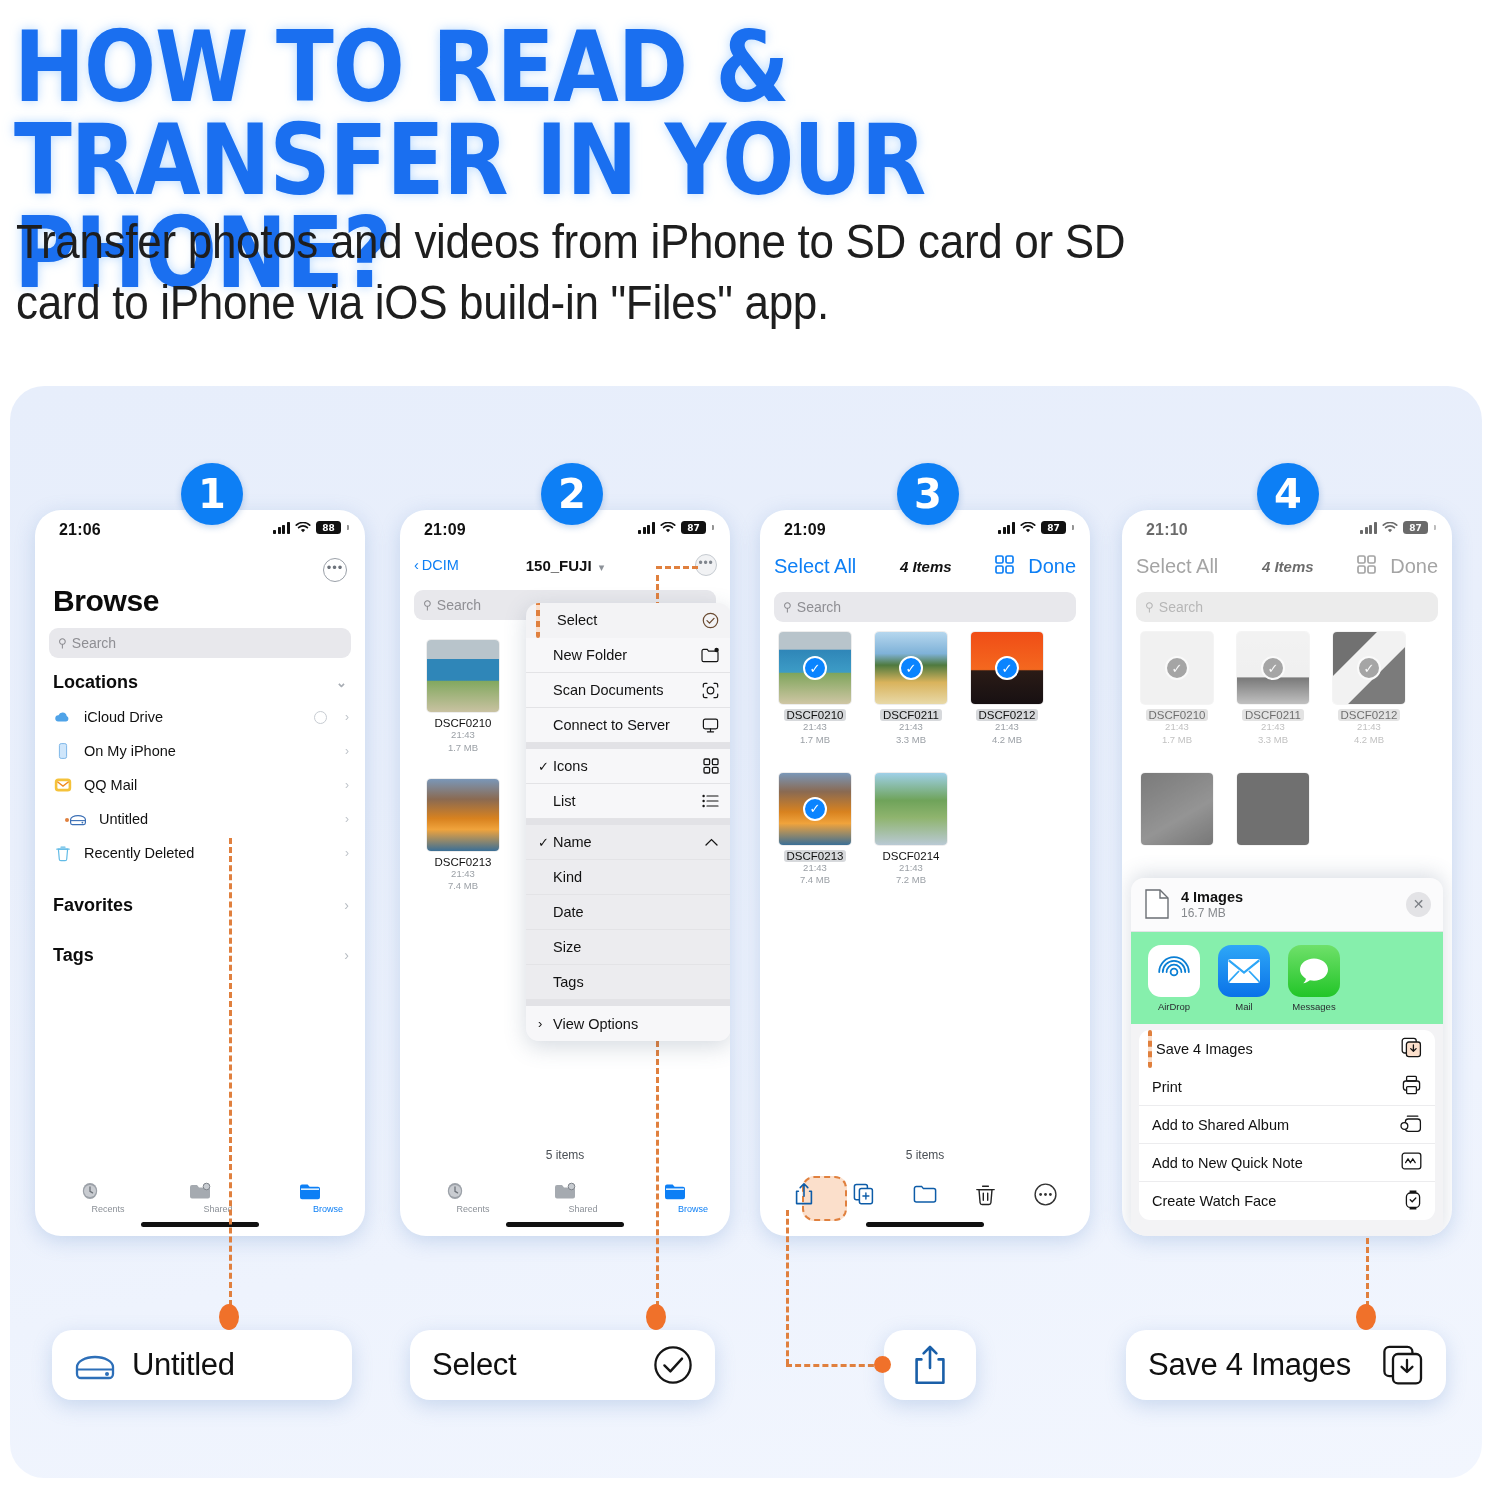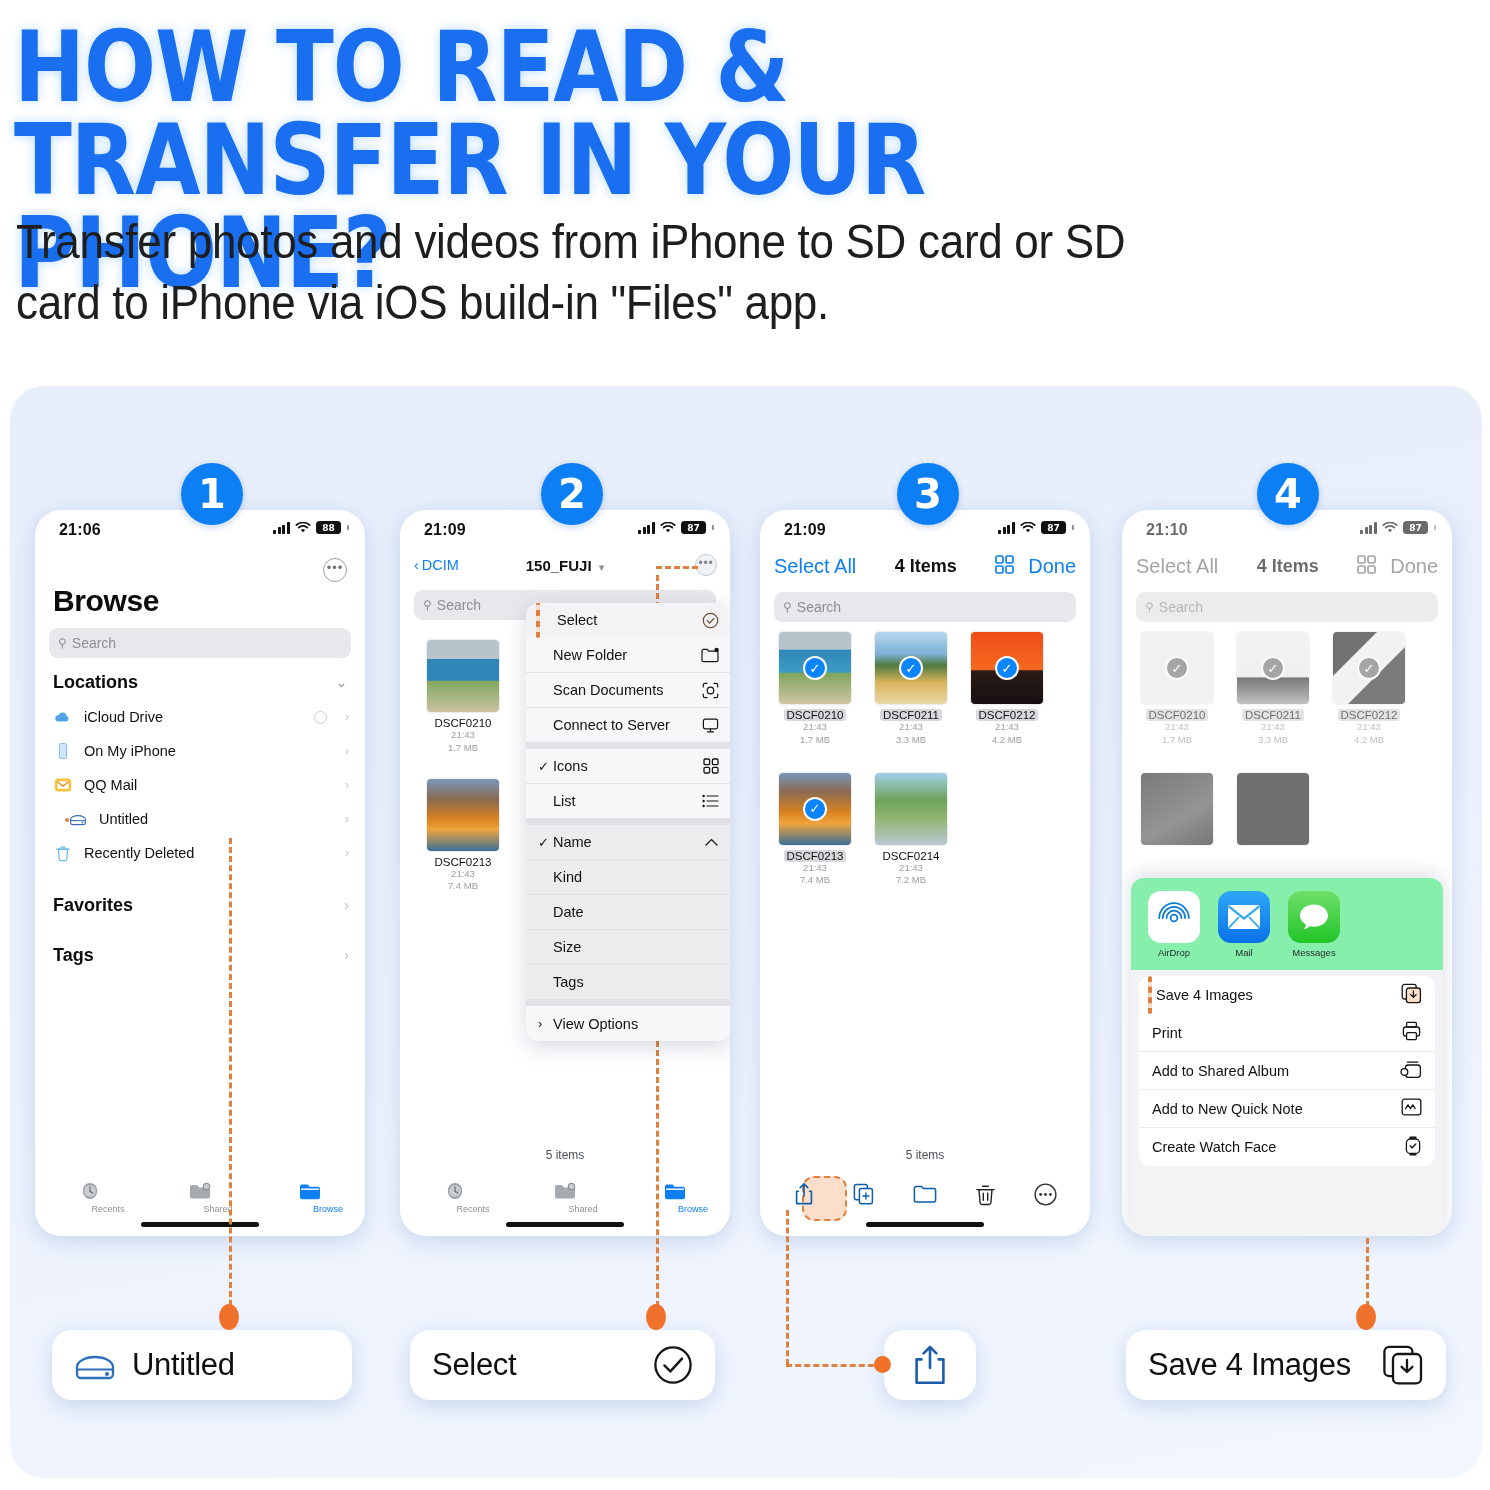--- a/index.html
+++ b/index.html
@@ -168,21 +168,21 @@
   }
   .cmi.selrow { background:transparent; border-bottom-color:transparent; }
   .cmi.selrow > * { position:relative; z-index:2; }
 
   .items-count { position:absolute; bottom:74px; left:0; right:0; text-align:center;
      font-size:12px; color:#4a4f55; }
 
   
   .selbar { display:flex; align-items:center; height:32px; padding:0 14px; }
   .selbar .lnk { font-size:20px; color:#0d7ff5; }
-  .selbar .mid { flex:1; text-align:center; font-size:18px; font-weight:bold; color:#111; }
+  .selbar .mid { flex:1; text-align:center; font-size:15px; font-weight:bold; color:#111;font-style:italic; }
   .selbar .gridico { margin-right:14px; }
   .pgrid { display:flex; flex-wrap:wrap; padding:10px 10px 0 14px; gap:8px 14px; }
   .chk { position:absolute; left:50%; top:50%; transform:translate(-50%,-50%);
      width:24px; height:24px; border-radius:50%; background:#0a84ff;
      border:2px solid #fff; color:#fff; font-size:13px;
      display:flex; align-items:center; justify-content:center; }
   .nm-sel { background:#d7d9dc; border-radius:3px; padding:0 3px; display:inline-block;}
 
   .toolbar3 { position:absolute; bottom:20px; left:0; right:0; height:40px;
     display:flex; align-items:center; justify-content:space-around; padding:0 14px; }
@@ -751,20 +751,31 @@
         <div class="thumbcell" style="margin-top:18px;">
           <div class="thumb" style="background:linear-gradient(150deg,#2b2b2d,#565659 60%,#25262a);"></div>
         </div>
         <div class="thumbcell" style="margin-top:18px;">
           <div class="thumb" style="background:#1a1a1c;"></div>
         </div>
       </div>
     </div>
 
     <div class="sheet">
+      <div class="sheet-head">
+        <svg class="sh-doc" viewBox="0 0 28 32">
+          <path d="M3 2h14l8 8v20H3z" fill="#fff" stroke="#6b6f74" stroke-width="1.4"></path>
+          <path d="M17 2v8h8" fill="none" stroke="#6b6f74" stroke-width="1.4"></path>
+        </svg>
+        <div>
+          <div class="sh-t">4 Images</div>
+          <div class="sh-s">16.7 MB</div>
+        </div>
+        <div class="sh-x">✕</div>
+      </div>
 
       <div class="apps">
         <div class="app">
           <div class="sq" style="background:#fff;">
             <svg width="36" height="36" viewBox="0 0 36 36">
               <circle cx="18" cy="19" r="3.4" fill="none" stroke="#0b7fd4" stroke-width="1.8"></circle>
               <path d="M10.6 19a7.4 7.4 0 0 1 14.8 0" fill="none" stroke="#0b7fd4" stroke-width="1.8" stroke-linecap="round"></path>
               <path d="M6.8 19a11.2 11.2 0 0 1 22.4 0" fill="none" stroke="#0b7fd4" stroke-width="1.8" stroke-linecap="round"></path>
               <path d="M3.2 19a14.8 14.8 0 0 1 29.6 0" fill="none" stroke="#0b7fd4" stroke-width="1.8" stroke-linecap="round"></path>
             </svg>

